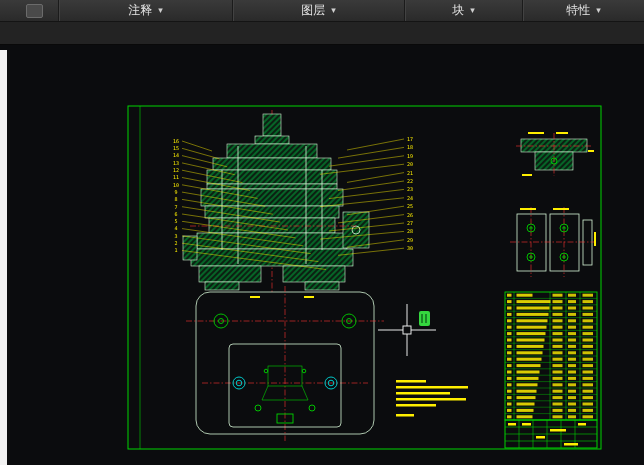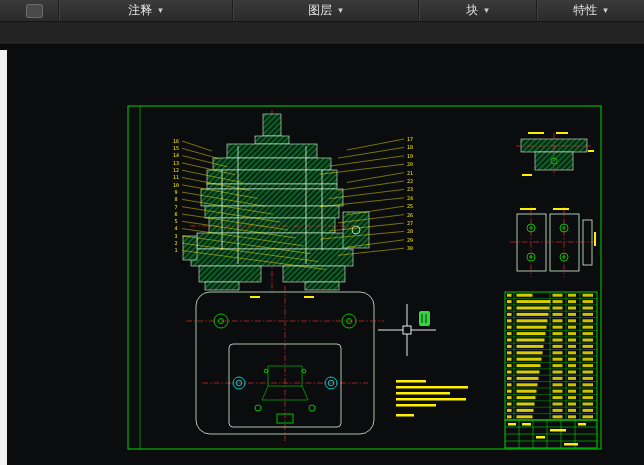--- a/index.html
+++ b/index.html
@@ -6,21 +6,21 @@
   .app{position:relative;width:644px;height:465px;overflow:hidden;
        font-family:"Liberation Sans",sans-serif;background:#0b0c0e;}
 
   
   .row1{position:absolute;top:0;left:0;width:644px;height:21px;
         background:linear-gradient(#3a3a3a,#2a2a2a);
         border-bottom:1px solid #141414;display:flex;align-items:stretch;}
   .sec{display:flex;align-items:center;justify-content:center;
        color:#e3e3e3;font-size:12px;gap:6px;cursor:default;font-family:Liberation Serif, serif;}
   .s0{width:58px;justify-content:flex-start;padding-left:26px;box-sizing:border-box;}
-  .s1{width:173px}.s2{width:185px}.s3{width:117px}.s4{flex:1}
+  .s1{width:173px}.s2{width:171px}.s3{width:117px}.s4{flex:1}
   .sep{width:1px;background:#1b1b1b;box-shadow:1px 0 0 #424242;}
   .tool-icon{width:15px;height:12px;background:#4a4a4a;border:1px solid #6b6b6b;
              border-radius:2px;display:inline-block;}
   .caret{font-size:9px;color:#cfcfcf;line-height:1;}
 
   
   .row2{position:absolute;top:22px;left:0;width:644px;height:22px;
         background:#232323;border-bottom:1px solid #090909;}
 
   

